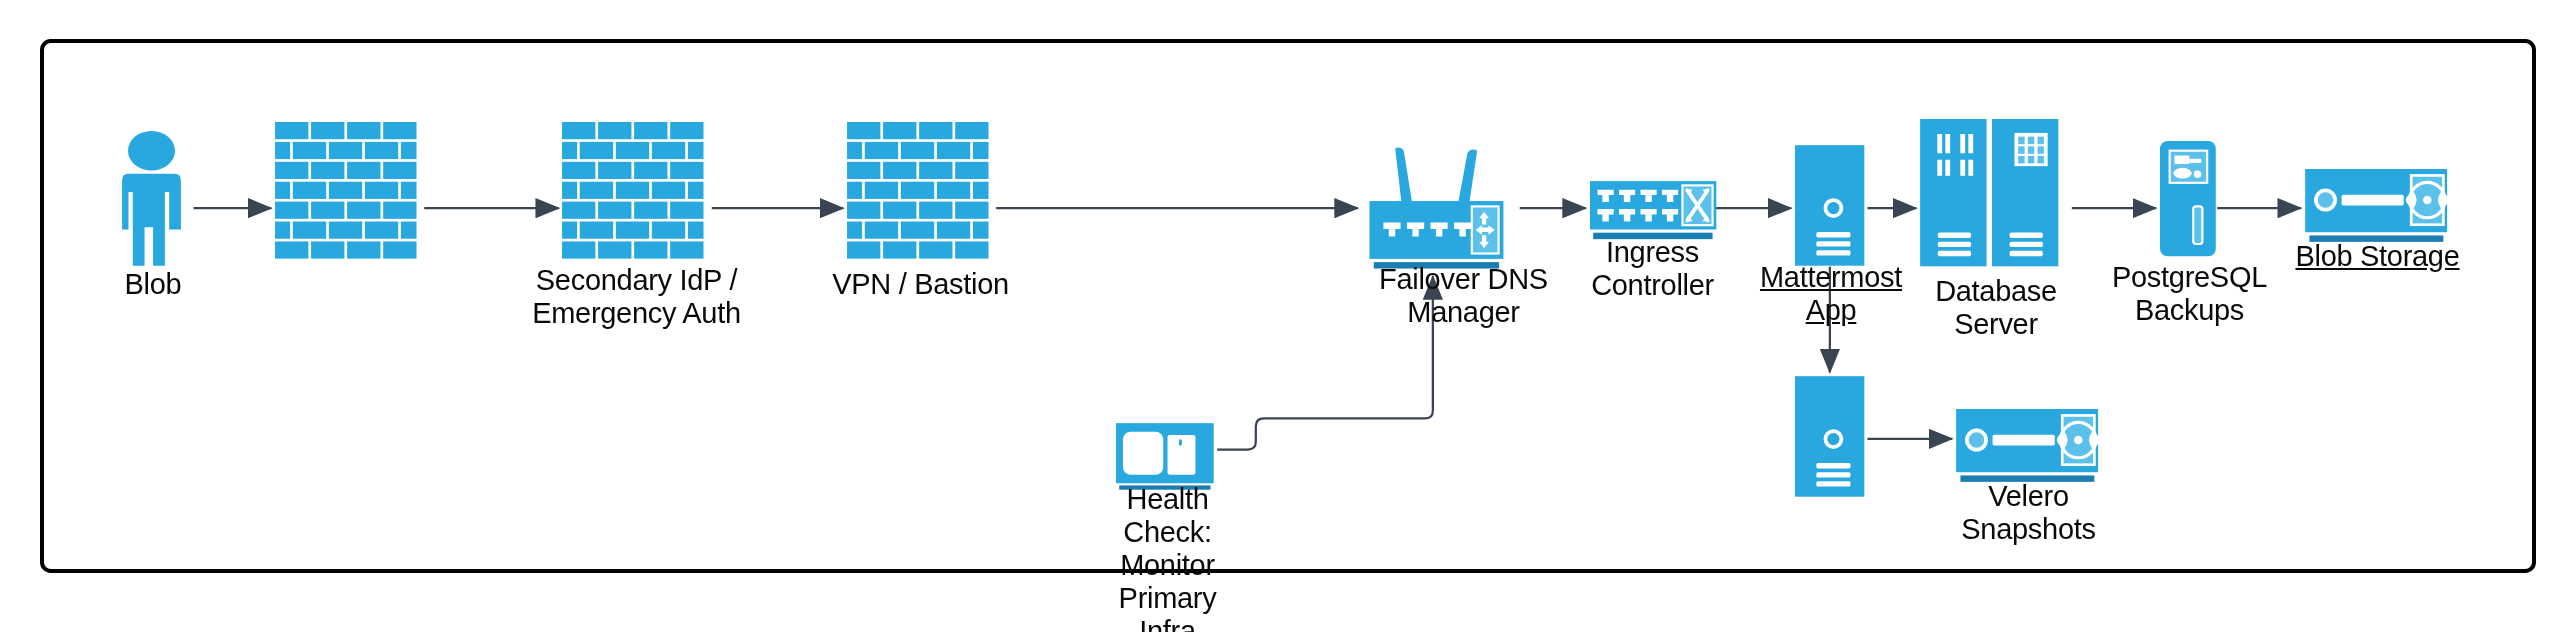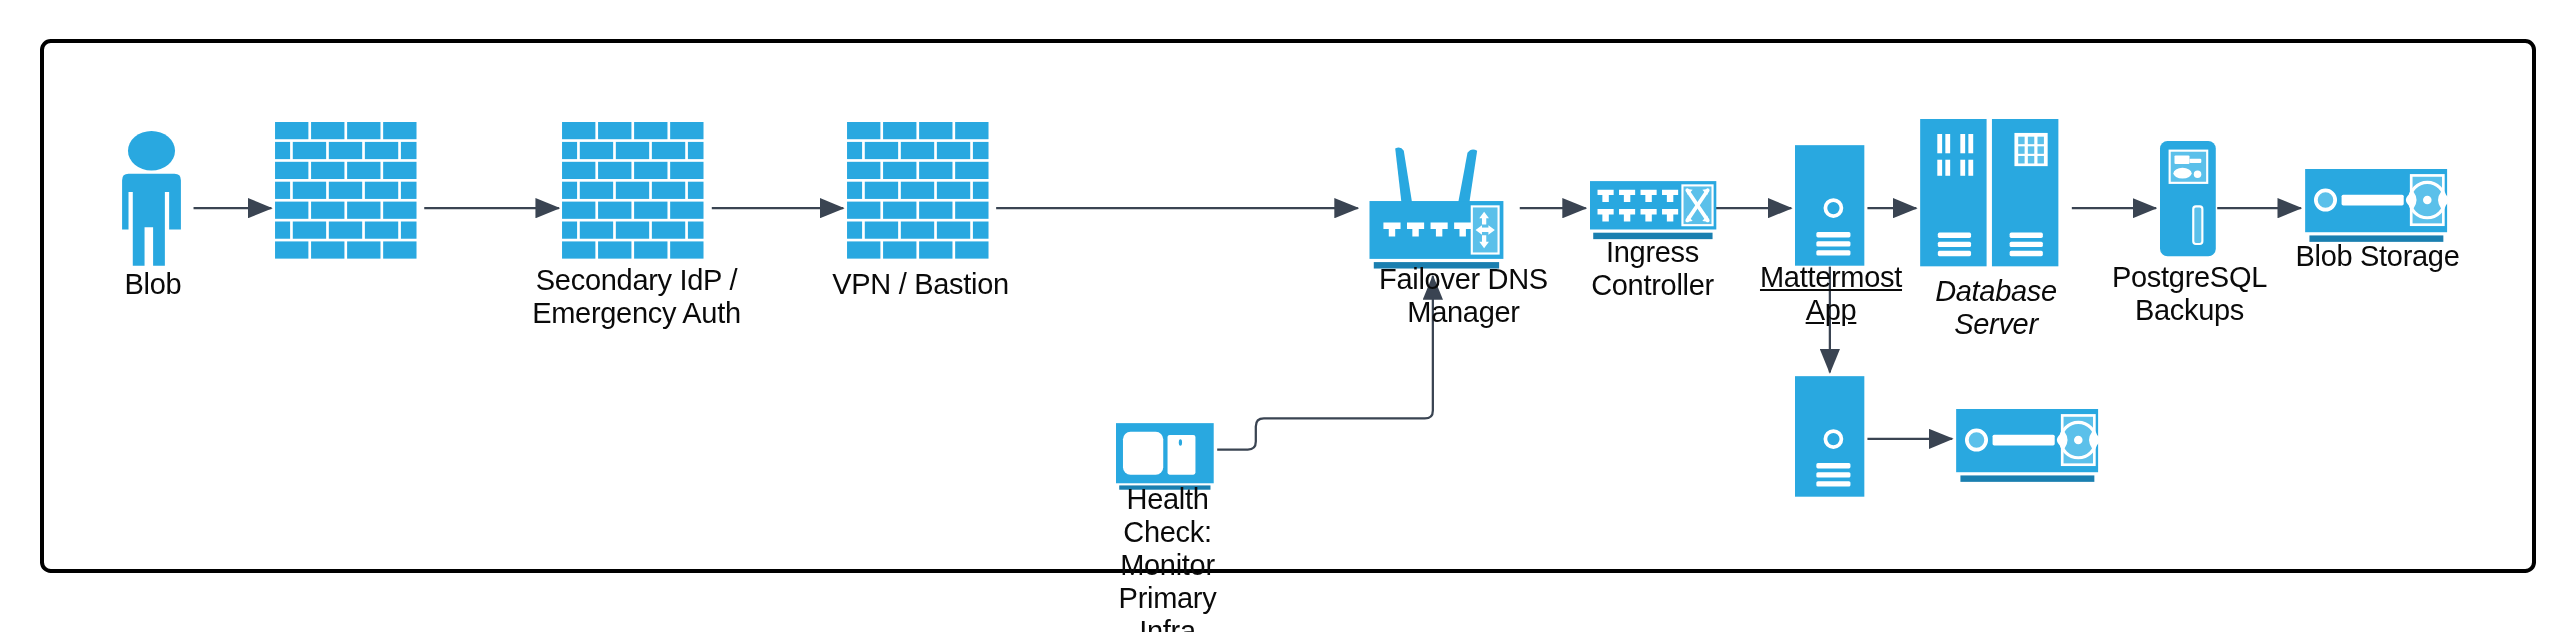--- a/index.html
+++ b/index.html
@@ -290,21 +290,21 @@
           <rect x="201" y="69" width="12" height="14"></rect>
           <rect x="219" y="69" width="12" height="14"></rect>
       </g>
       <g fill="#ffffff">
         <rect x="167" y="212" width="62" height="10" rx="3"></rect>
         <rect x="167" y="229" width="62" height="10" rx="3"></rect>
         <rect x="167" y="246" width="62" height="10" rx="3"></rect>
       </g>
     </svg>
   </div>
-  <div class="label" style="left:1894px;top:275px;width:204px;font-style:italic;">Database Server</div>
+  <div class="label" style="left:1894px;top:275px;width:204px;">Database Server</div>
 
   <div class="node" style="left:2160px;top:141px;">
     <svg width="59" height="118" viewBox="0 0 110 220">
       <rect x="0" y="0" width="104" height="215" rx="14" fill="#29A8E0"></rect>
       <rect x="18" y="18" width="70" height="60" fill="#5BC0EA" stroke="#ffffff" stroke-width="4"></rect>
       <g fill="#ffffff">
         <rect x="27" y="27" width="28" height="16" rx="2"></rect>
         <rect x="55" y="33" width="22" height="8" rx="2"></rect>
         <ellipse cx="42" cy="60" rx="17" ry="10"></ellipse>
         <circle cx="70" cy="62" r="7"></circle>
@@ -323,21 +323,21 @@
       <rect x="198" y="12" width="60" height="92" fill="#5BC0EA" stroke="#ffffff" stroke-width="5"></rect>
       <g transform="translate(228,58)">
         <circle cx="0" cy="0" r="33" fill="none" stroke="#ffffff" stroke-width="6"></circle>
         <path d="M-26,-16 q12,16 0,32 q-14,-8 -14,-16 q0,-8 14,-16 z" fill="#ffffff"></path>
         <path d="M26,-16 q-12,16 0,32 q14,-8 14,-16 q0,-8 -14,-16 z" fill="#ffffff"></path>
         <circle cx="0" cy="0" r="8" fill="#ffffff"></circle>
       </g>
       <rect x="8" y="124" width="250" height="12" fill="#1A7FB0"></rect>
     </svg>
   </div>
-  <div class="label" style="left:2278px;top:240px;width:199px;">Blob Storage</div>
+  <div class="label" style="left:2278px;top:240px;width:199px;text-decoration:underline;">Blob Storage</div>
 
   <div class="node" style="left:1116px;top:423px;">
     <svg width="102" height="69" viewBox="0 0 190 128">
       <rect x="0" y="0" width="182" height="112" fill="#29A8E0"></rect>
       <rect x="13" y="16" width="75" height="80" rx="14" fill="#ffffff"></rect>
       <rect x="96" y="22" width="52" height="74" rx="4" fill="#ffffff"></rect>
       <ellipse cx="120" cy="36" rx="3" ry="6" fill="#29A8E0"></ellipse>
       <rect x="6" y="116" width="170" height="8" fill="#1A7FB0"></rect>
     </svg>
   </div>
@@ -365,15 +365,16 @@
       <rect x="198" y="12" width="60" height="92" fill="#5BC0EA" stroke="#ffffff" stroke-width="5"></rect>
       <g transform="translate(228,58)">
         <circle cx="0" cy="0" r="33" fill="none" stroke="#ffffff" stroke-width="6"></circle>
         <path d="M-26,-16 q12,16 0,32 q-14,-8 -14,-16 q0,-8 14,-16 z" fill="#ffffff"></path>
         <path d="M26,-16 q-12,16 0,32 q14,-8 14,-16 q0,-8 -14,-16 z" fill="#ffffff"></path>
         <circle cx="0" cy="0" r="8" fill="#ffffff"></circle>
       </g>
       <rect x="8" y="124" width="250" height="12" fill="#1A7FB0"></rect>
     </svg>
   </div>
+  <div class="label" style="left:1929px;top:480px;width:199px;">Velero Snapshots</div>
 
 </div>
 
 
 </body></html>

